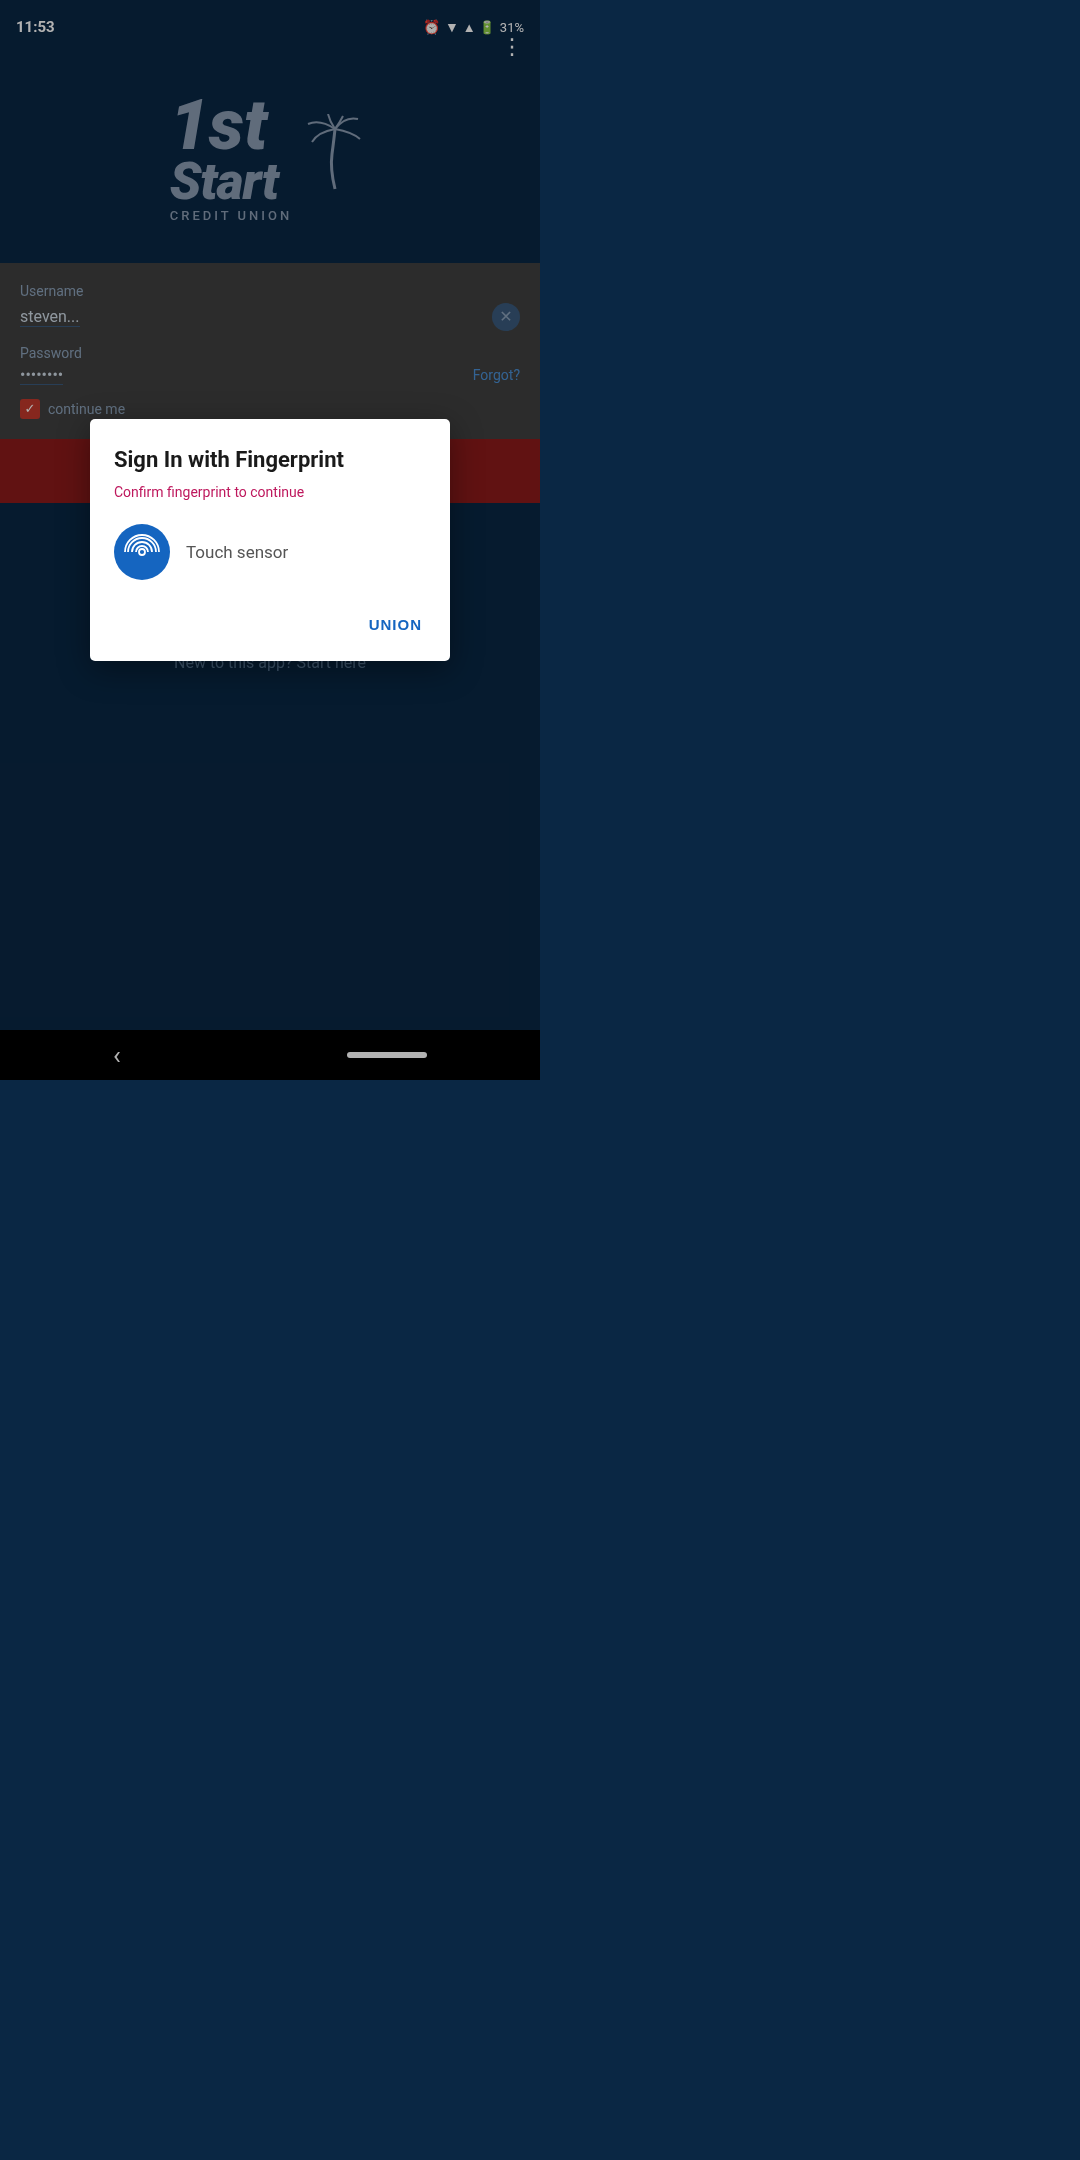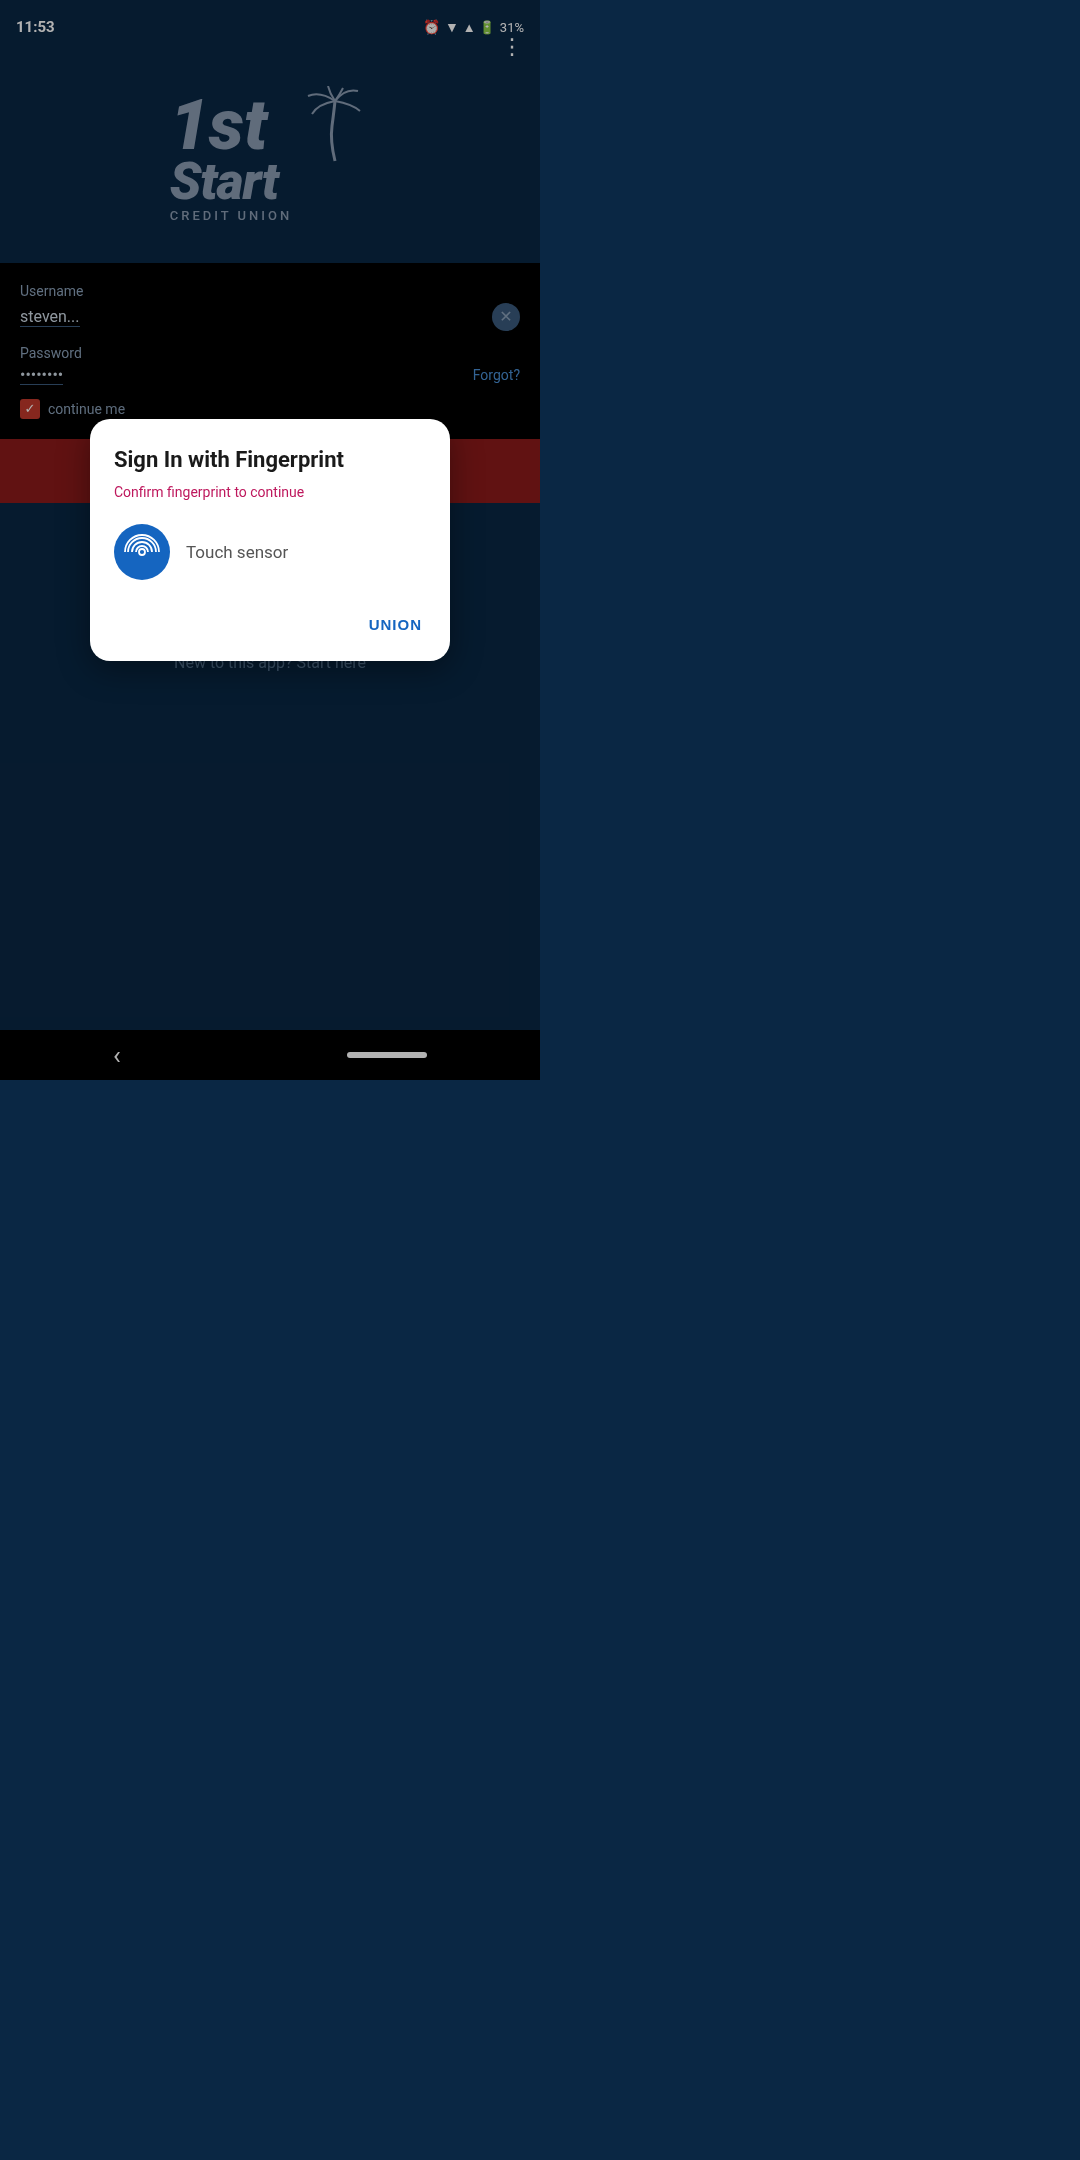--- a/index.html
+++ b/index.html
@@ -54,21 +54,21 @@
     .logo-area {
       display: flex;
       justify-content: center;
       align-items: center;
       padding-top: 60px;
       padding-bottom: 40px;
     }
 
     .logo-container {
       display: flex;
-      align-items: flex-start;
+      align-items: center;
       gap: 8px;
     }
 
     .logo-text-wrapper {
       display: flex;
       flex-direction: column;
       align-items: flex-start;
     }
 
     .logo-number {
@@ -97,21 +97,21 @@
 
     .logo-palm {
       width: 70px;
       height: 80px;
       margin-top: -10px;
     }
 
     
     .form-background {
       position: relative;
-      background: #000000;
+      background: #404040;
       padding: 20px 20px;
       margin: 0 0;
     }
 
     .field-group {
       margin-bottom: 14px;
     }
 
     .field-label {
       color: #8aa0b8;
@@ -241,21 +241,21 @@
       background: rgba(0,0,0,0.3);
       display: flex;
       align-items: center;
       justify-content: center;
       z-index: 10;
     }
 
     
     .dialog {
       background: white;
-      border-radius: 20px;
+      border-radius: 5px;
       width: 360px;
       padding: 28px 24px 20px 24px;
       box-shadow: 0 8px 32px rgba(0,0,0,0.4);
     }
 
     .dialog-title {
       font-size: 22px;
       font-weight: bold;
       color: #1a1a1a;
       margin-bottom: 12px;

